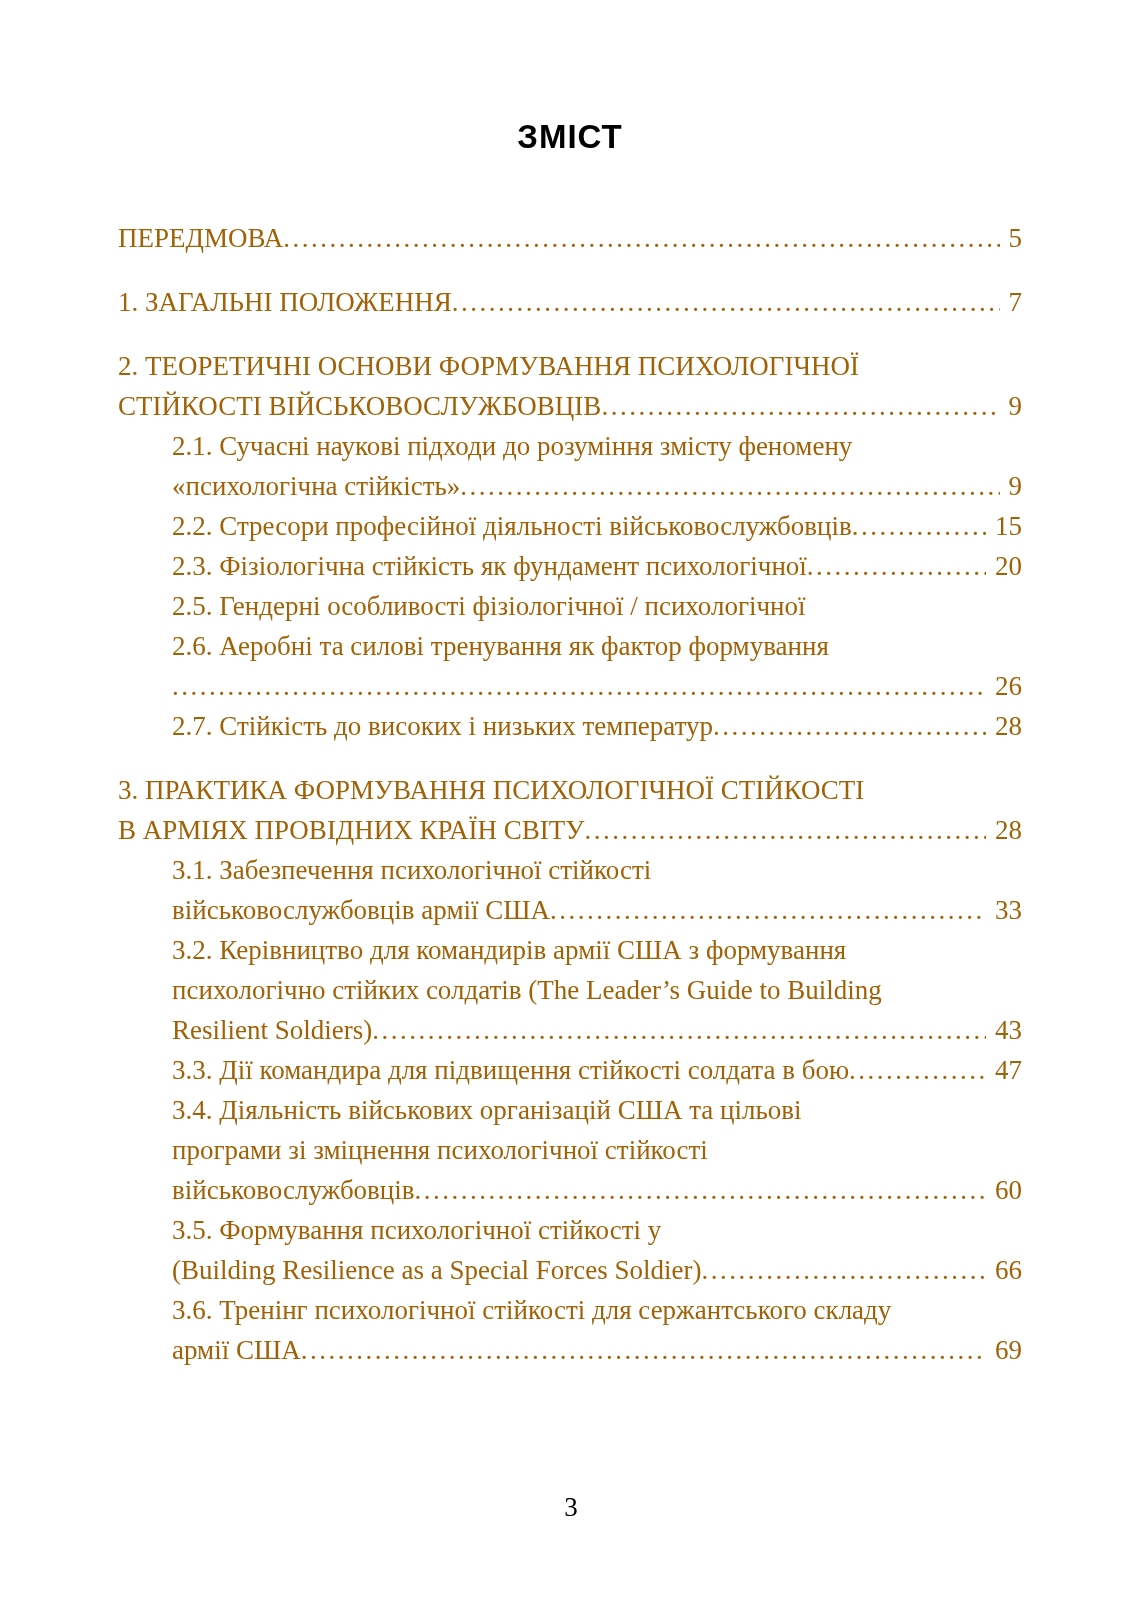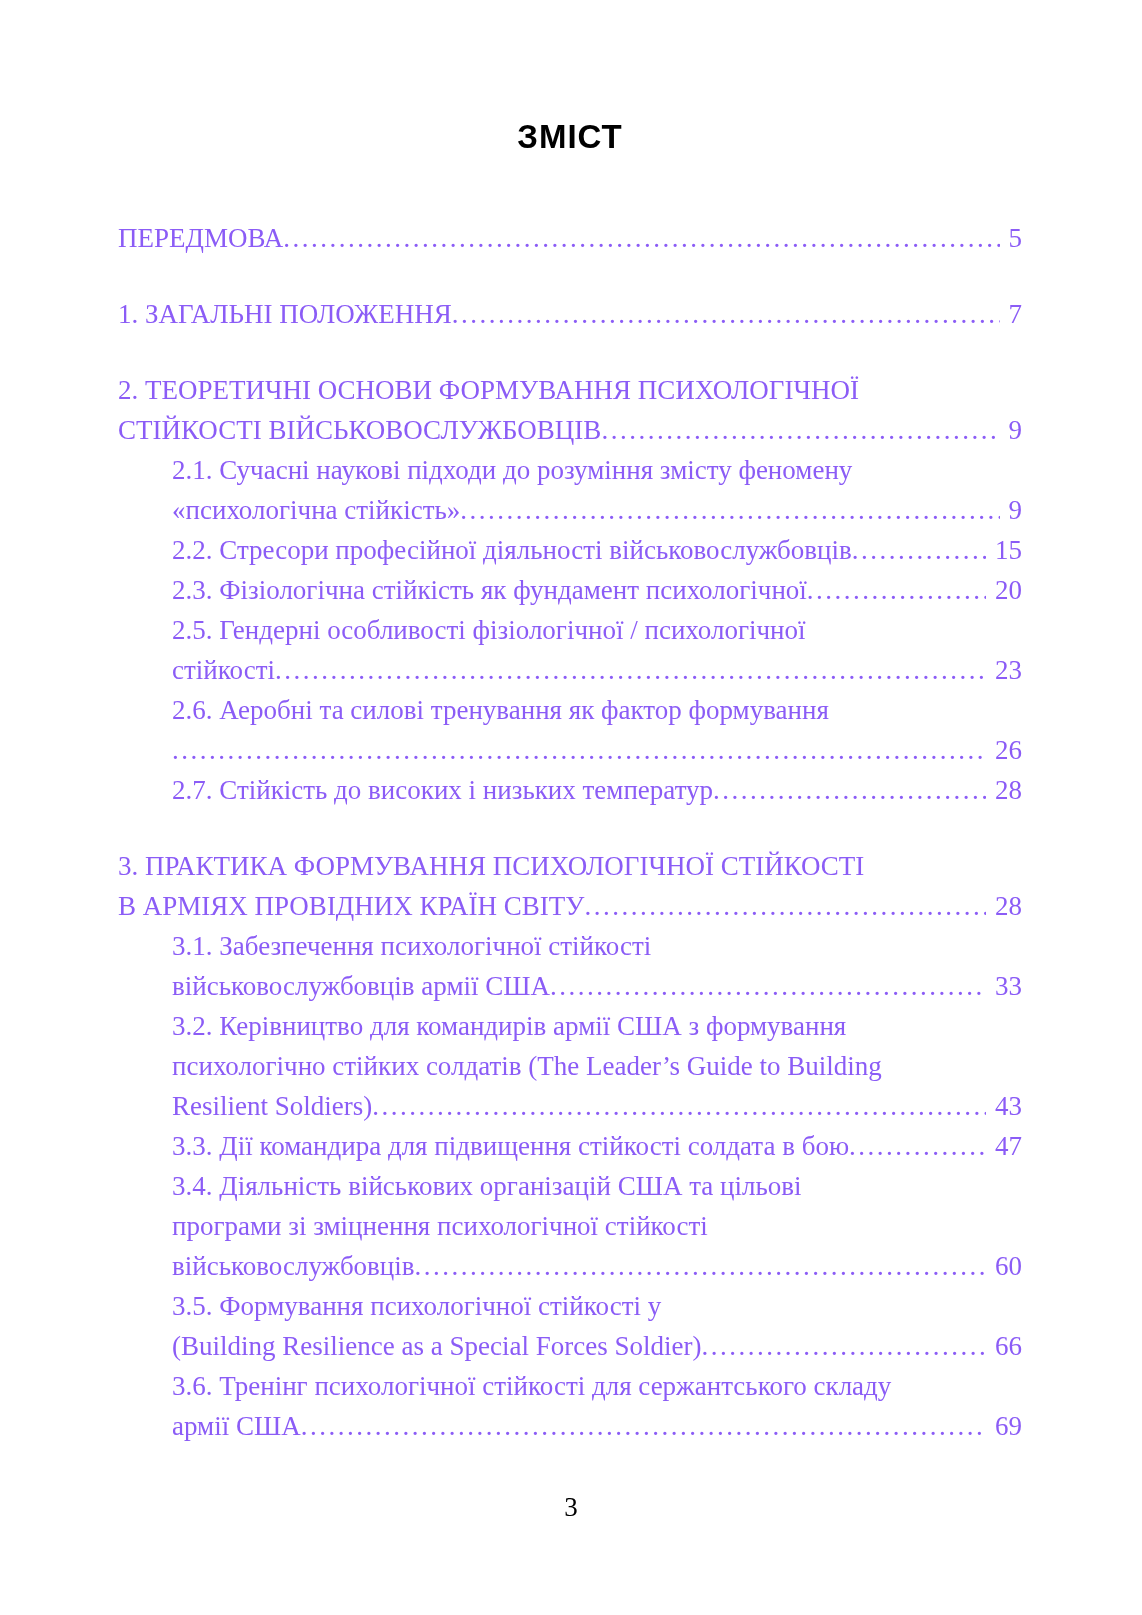--- a/index.html
+++ b/index.html
@@ -22,23 +22,23 @@
     font-family: "Liberation Sans", sans-serif;
     font-weight: bold;
     font-size: 33px;
     letter-spacing: 1px;
     color: #000;
   }
   .toc { display: block; }
   .entry {
     font-size: 27px;
     line-height: 40px;
-    color: #8b5cf6;
+    color: #a16207;
   }
-  .entry.group-start { margin-top: 36px; }
+  .entry.group-start { margin-top: 24px; }
   .entry.group-start:first-child { margin-top: 0; }
   .entry.level-1 { padding-left: 54px; }
   .line { display: block; }
   .leader-line { display: flex; align-items: baseline; }
   .leader-line .txt { white-space: nowrap; flex: 0 0 auto; }
   .dots {
     flex: 1 1 auto;
     min-width: 10px;
     overflow: hidden;
     white-space: nowrap;
@@ -102,25 +102,20 @@
       </div>
       <div class="entry level-1">
         <div class="line leader-line">
           <span class="txt">2.3. Фізіологічна стійкість як фундамент психологічної</span>
           <span class="dots"></span>
           <span class="pg">20</span>
         </div>
       </div>
       <div class="entry level-1">
         <div class="line"><span class="txt">2.5. Гендерні особливості фізіологічної / психологічної</span></div>
-        <div class="line leader-line">
-          <span class="txt">стійкості</span>
-          <span class="dots"></span>
-          <span class="pg">23</span>
-        </div>
       </div>
       <div class="entry level-1">
         <div class="line"><span class="txt">2.6. Аеробні та силові тренування як фактор формування</span></div>
         <div class="line leader-line">
           <span class="dots"></span>
           <span class="pg">26</span>
         </div>
       </div>
       <div class="entry level-1">
         <div class="line leader-line">

